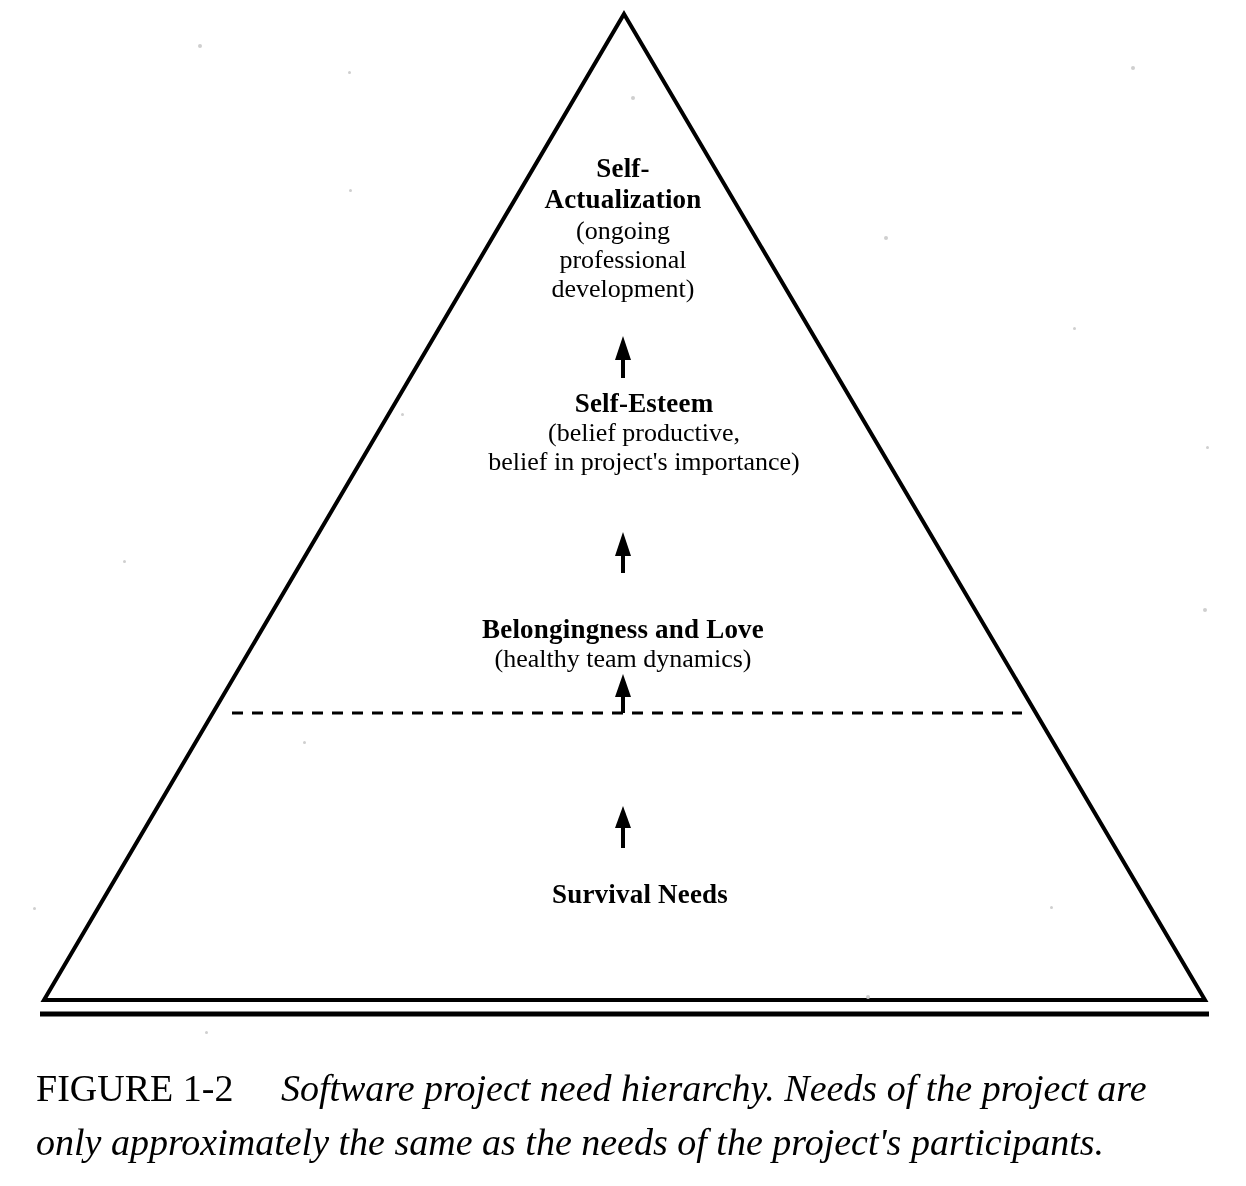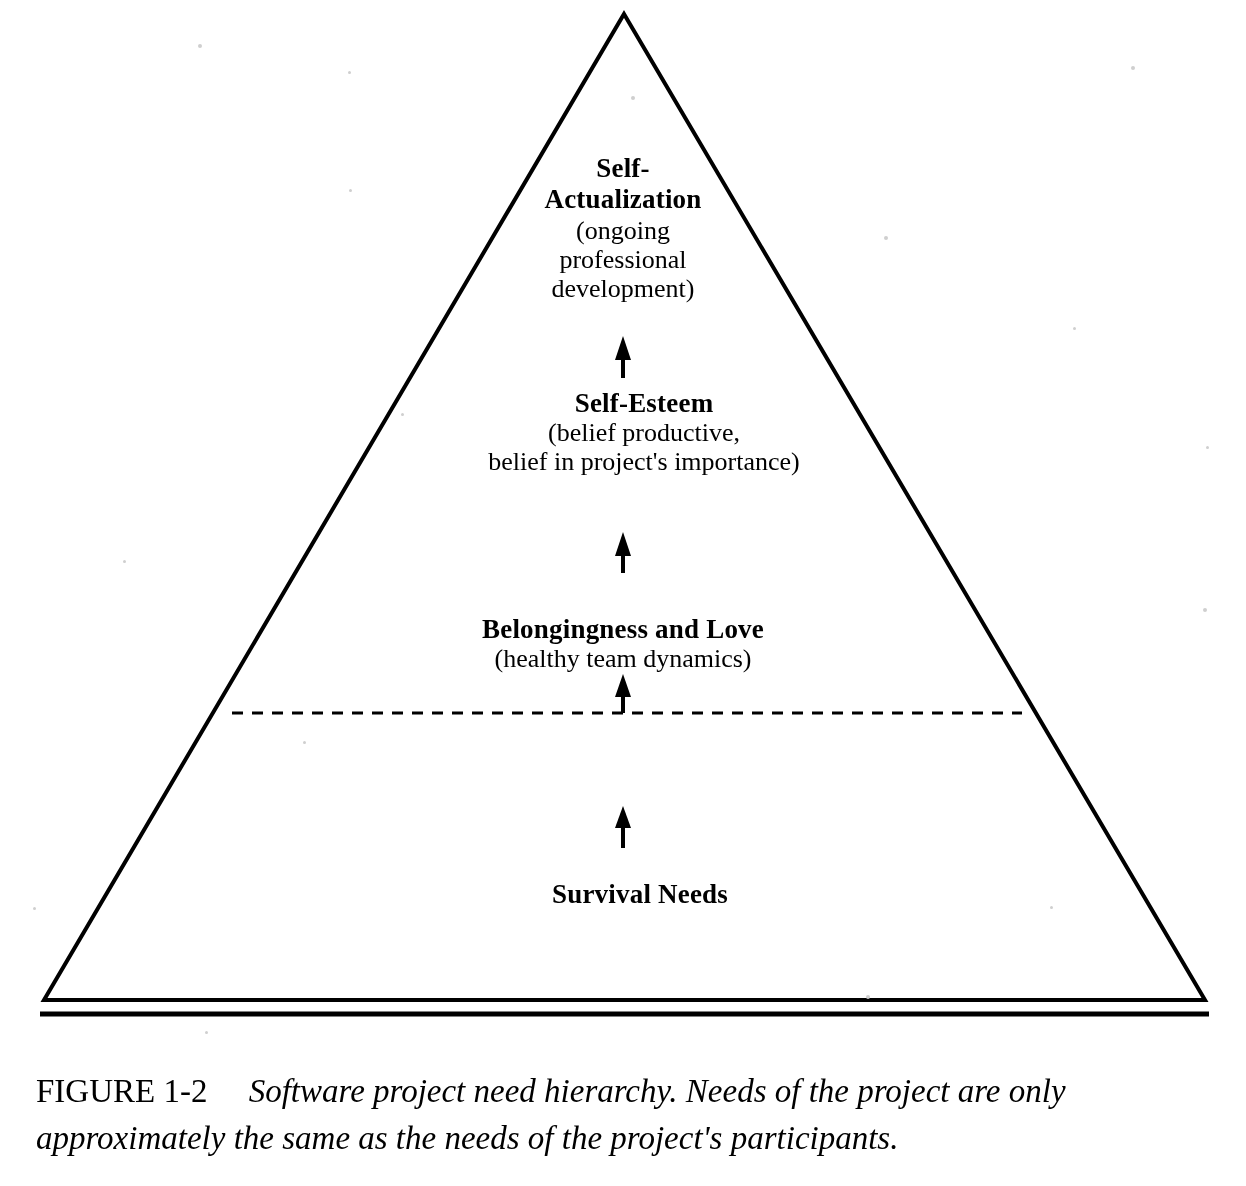--- a/index.html
+++ b/index.html
@@ -73,23 +73,22 @@
     left: 250px;
     top: 866px;
     width: 780px;
     margin-top: 13px;
   }
   .caption {
     position: absolute;
     left: 36px;
     top: 1062px;
     width: 1185px;
-    font-size: 33px;
+    font-size: 38px;
     line-height: 1.42;
-    margin-top: 6px;
   }
   .caption .fig-label {
     font-family: "Liberation Serif", serif;
   }
   .caption .fig-text {
     font-style: italic;
   }
   .speck {
     position: absolute;
     background: #cfcfcf;

